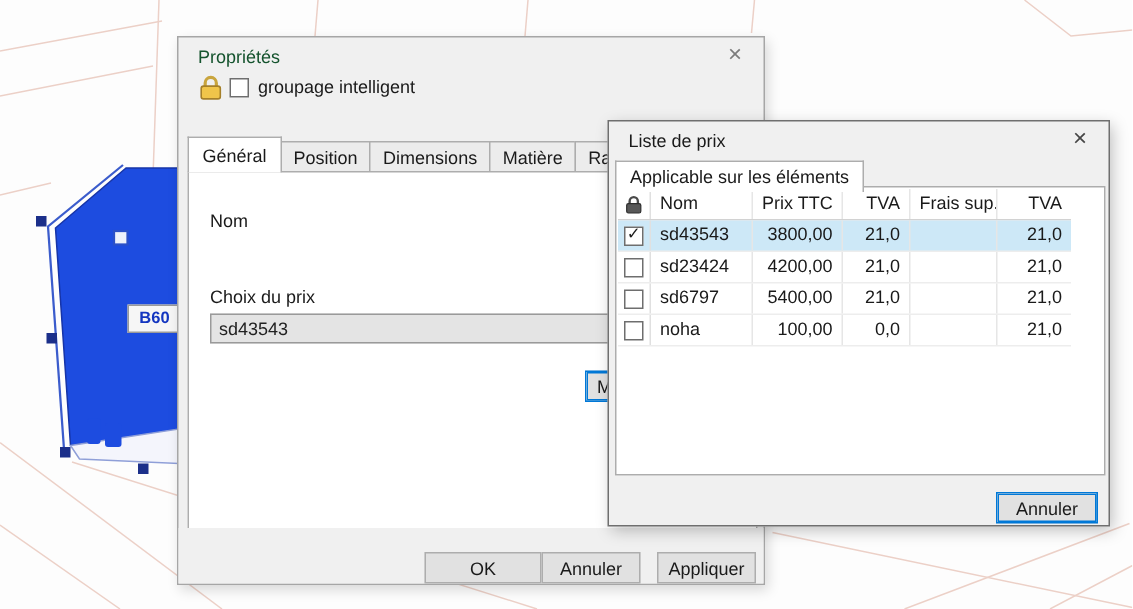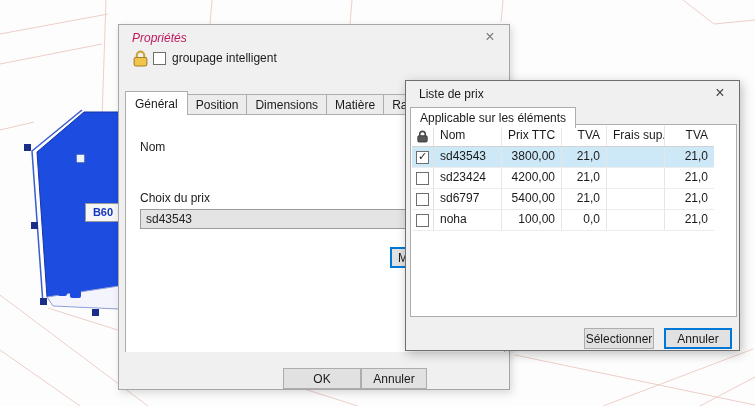--- a/index.html
+++ b/index.html
@@ -11,21 +11,21 @@
              background:#f6f6f6;border:1px solid #9a9a9a;color:#1436c0;font-weight:bold;
              font-size:11px;line-height:17px;text-align:center;}
   
   .dialog{position:absolute;background:#f0f0f0;box-sizing:border-box;}
   .props{left:118px;top:24px;width:392px;height:366px;z-index:2;
          border:1px solid #a6a6a6;box-shadow:2px 3px 8px rgba(0,0,0,.15);}
   .prices{left:405px;top:80px;width:335px;height:271px;z-index:3;
           border:1px solid #6f6f6f;box-shadow:2px 3px 10px rgba(0,0,0,.25);}
   .titlebar{position:absolute;left:0;top:0;right:0;height:24px;}
   .title{position:absolute;left:13px;top:6px;font-size:12px;}
-  .title.inactive{color:#be185d;font-style:italic;}
+  .title.inactive{color:#14532d;}
   .title.active{color:#1a1a1a;}
   .close{position:absolute;right:10px;top:3px;width:18px;height:18px;text-align:center;
          line-height:18px;font-size:16px;color:#7c7c7c;cursor:default;}
   .prices .close{color:#454545;}
   
   .lockrow{position:absolute;left:14px;top:24px;height:18px;display:flex;align-items:center;gap:5px;}
   .cbx{display:inline-block;width:13px;height:13px;background:#fff;border:1px solid #6e6e6e;
        box-sizing:border-box;text-align:center;line-height:11px;font-size:11px;color:#1a1a1a;}
   .cblabel{margin-left:1px;}
   
@@ -133,20 +133,21 @@
     <div class="panel">
       <div class="flabel" style="top:25px;">Nom</div>
       <div class="flabel" style="top:76px;">Choix du prix</div>
       <input class="txt gray" style="top: 94px;" type="text" readonly="" value="sd43543">
       <button class="btn focused modify">M</button>
     </div>
 
     <div class="footer-sep">
       <button class="btn" style="left:164px;top:16px;width:78px;">OK</button>
       <button class="btn" style="left:242px;top:16px;width:66px;">Annuler</button>
+      <button class="btn" style="left:319px;top:16px;width:66px;">Appliquer</button>
     </div>
   </div>
 
   <div class="dialog prices">
     <div class="titlebar">
       <span class="title active">Liste de prix</span>
       <span class="close">×</span>
     </div>
 
     <span class="ptab">Applicable sur les éléments</span>
@@ -216,17 +217,16 @@
           <span class="c c1">noha</span>
           <span class="c c2">100,00</span>
           <span class="c c3">0,0</span>
           <span class="c c4"></span>
           <span class="c c5">21,0</span>
         </div>
 
       </div>
     </div>
 
-    <button class="btn" style="left:178px;top:247px;width:70px;">Sélectionner</button>
     <button class="btn focused" style="left:258px;top:247px;width:68px;">Annuler</button>
   </div>
 
 </div>
 
 </body></html>

